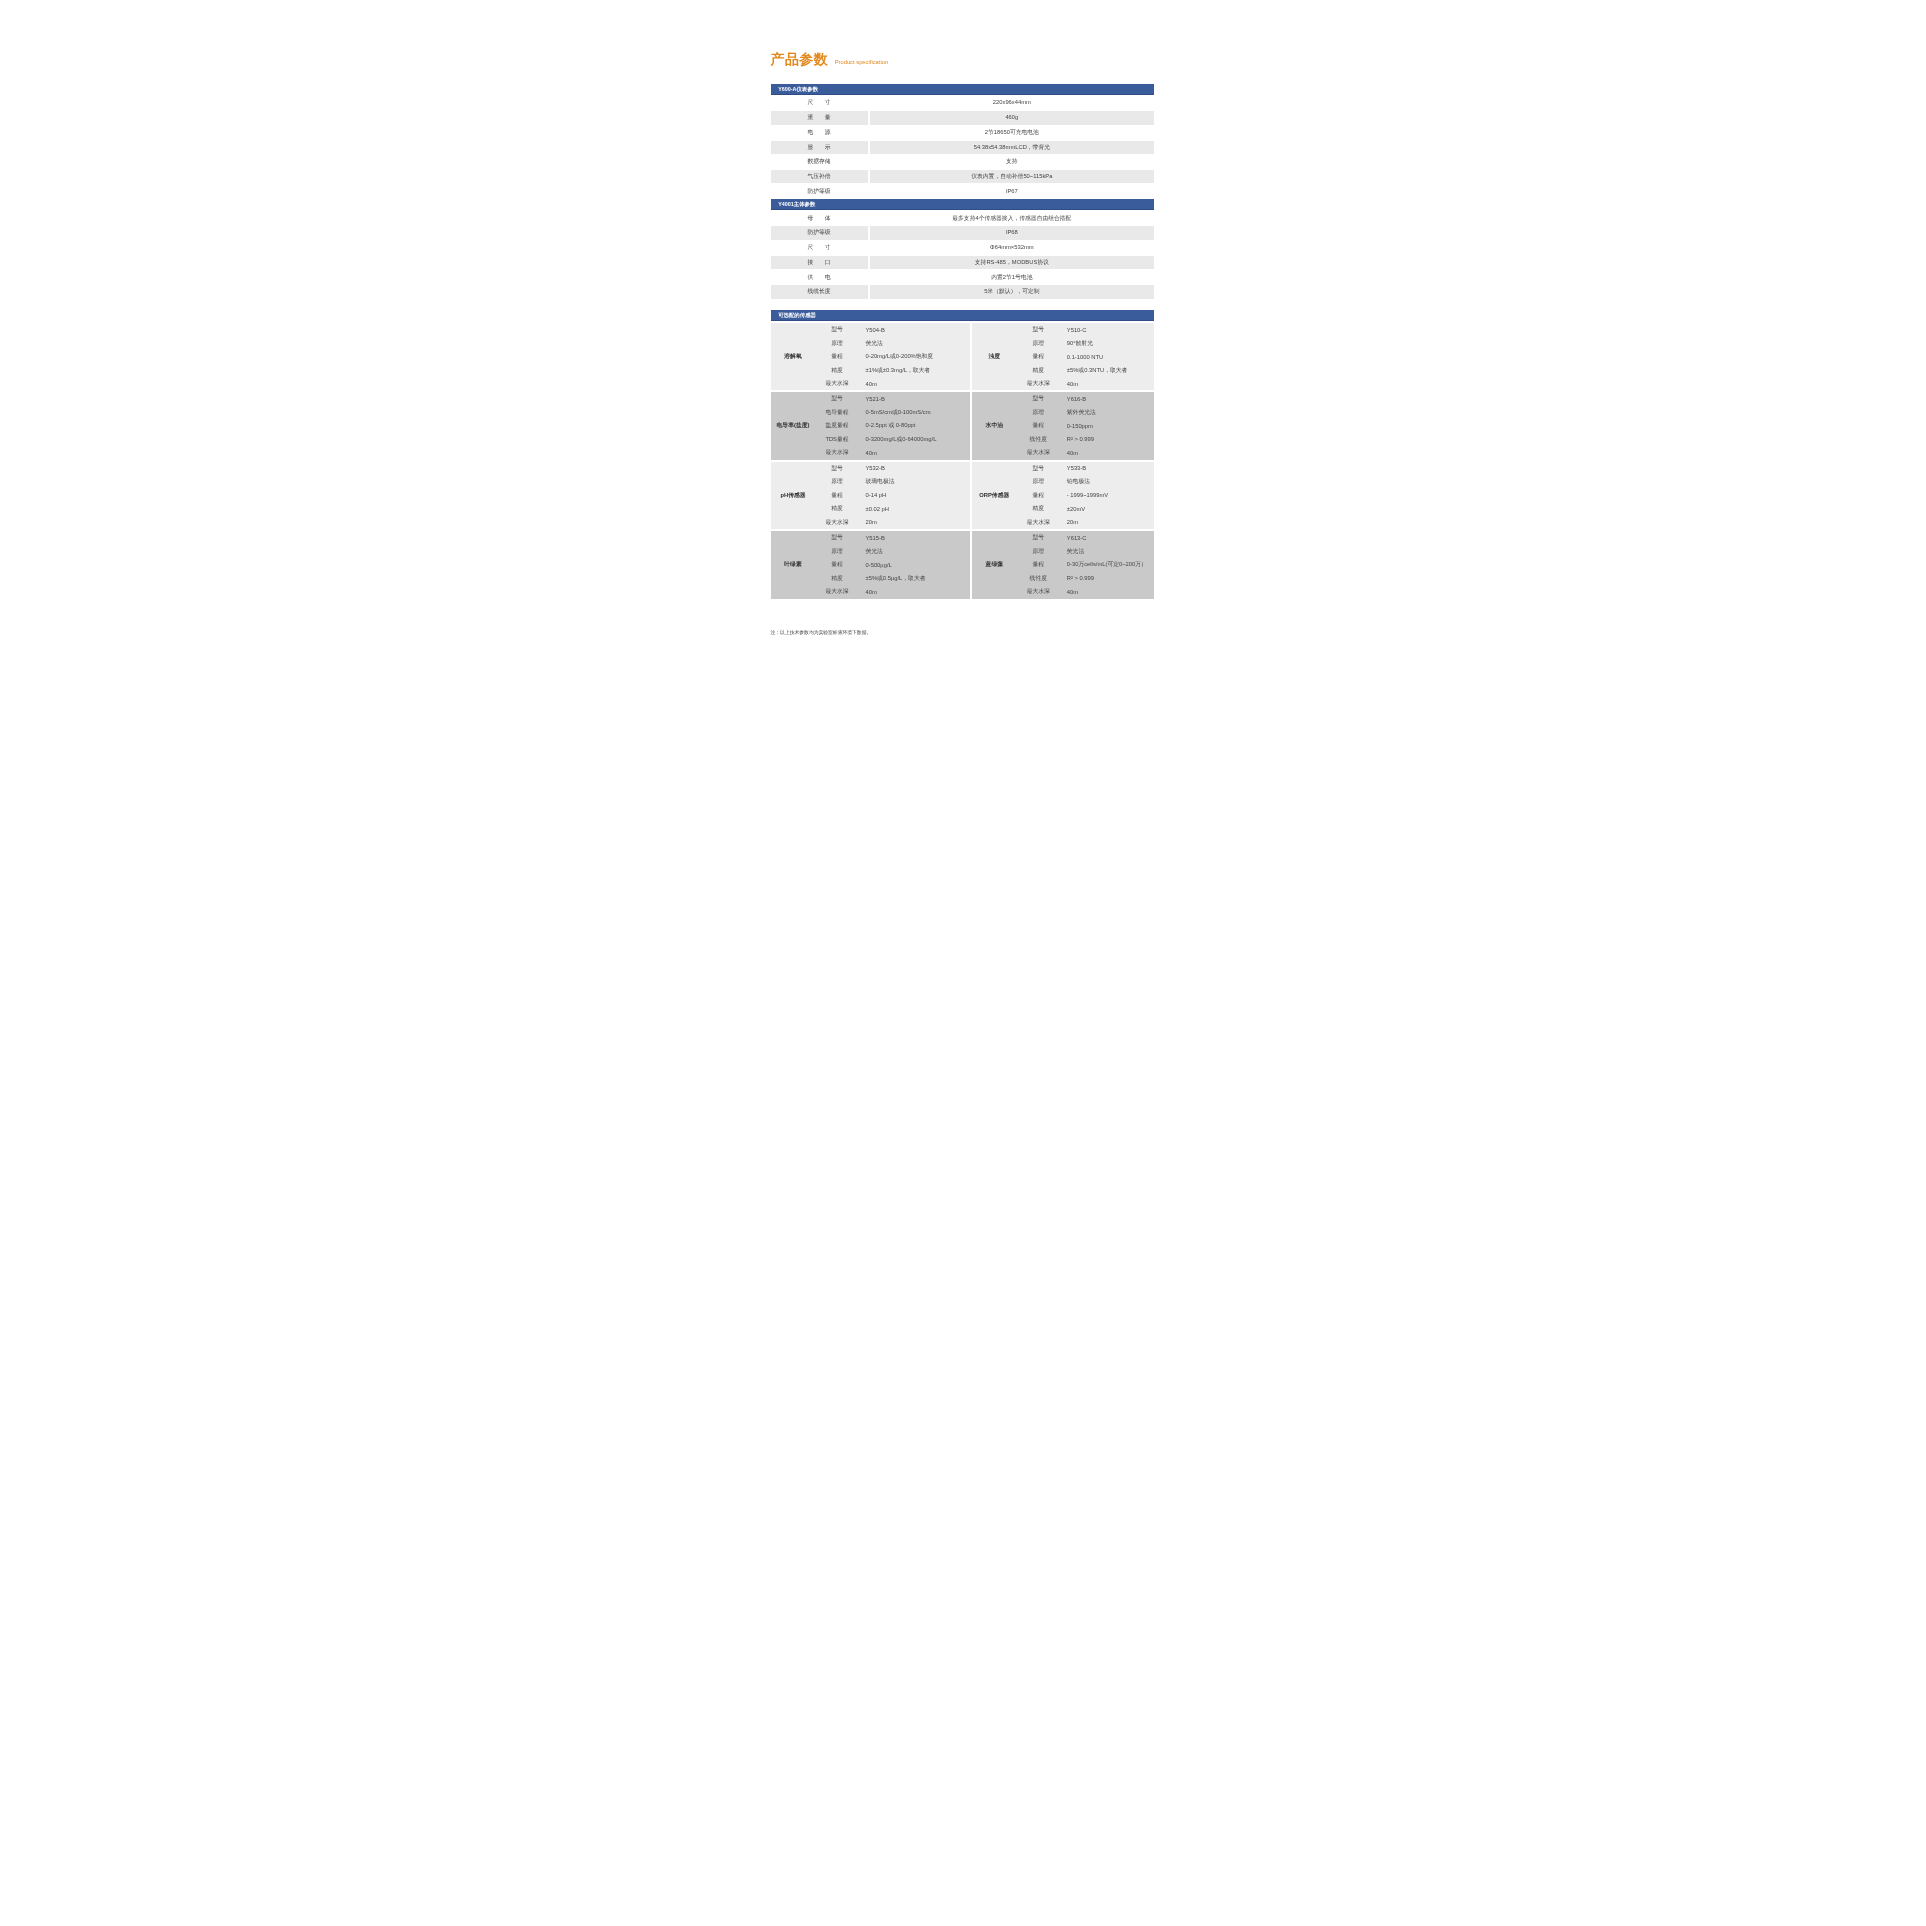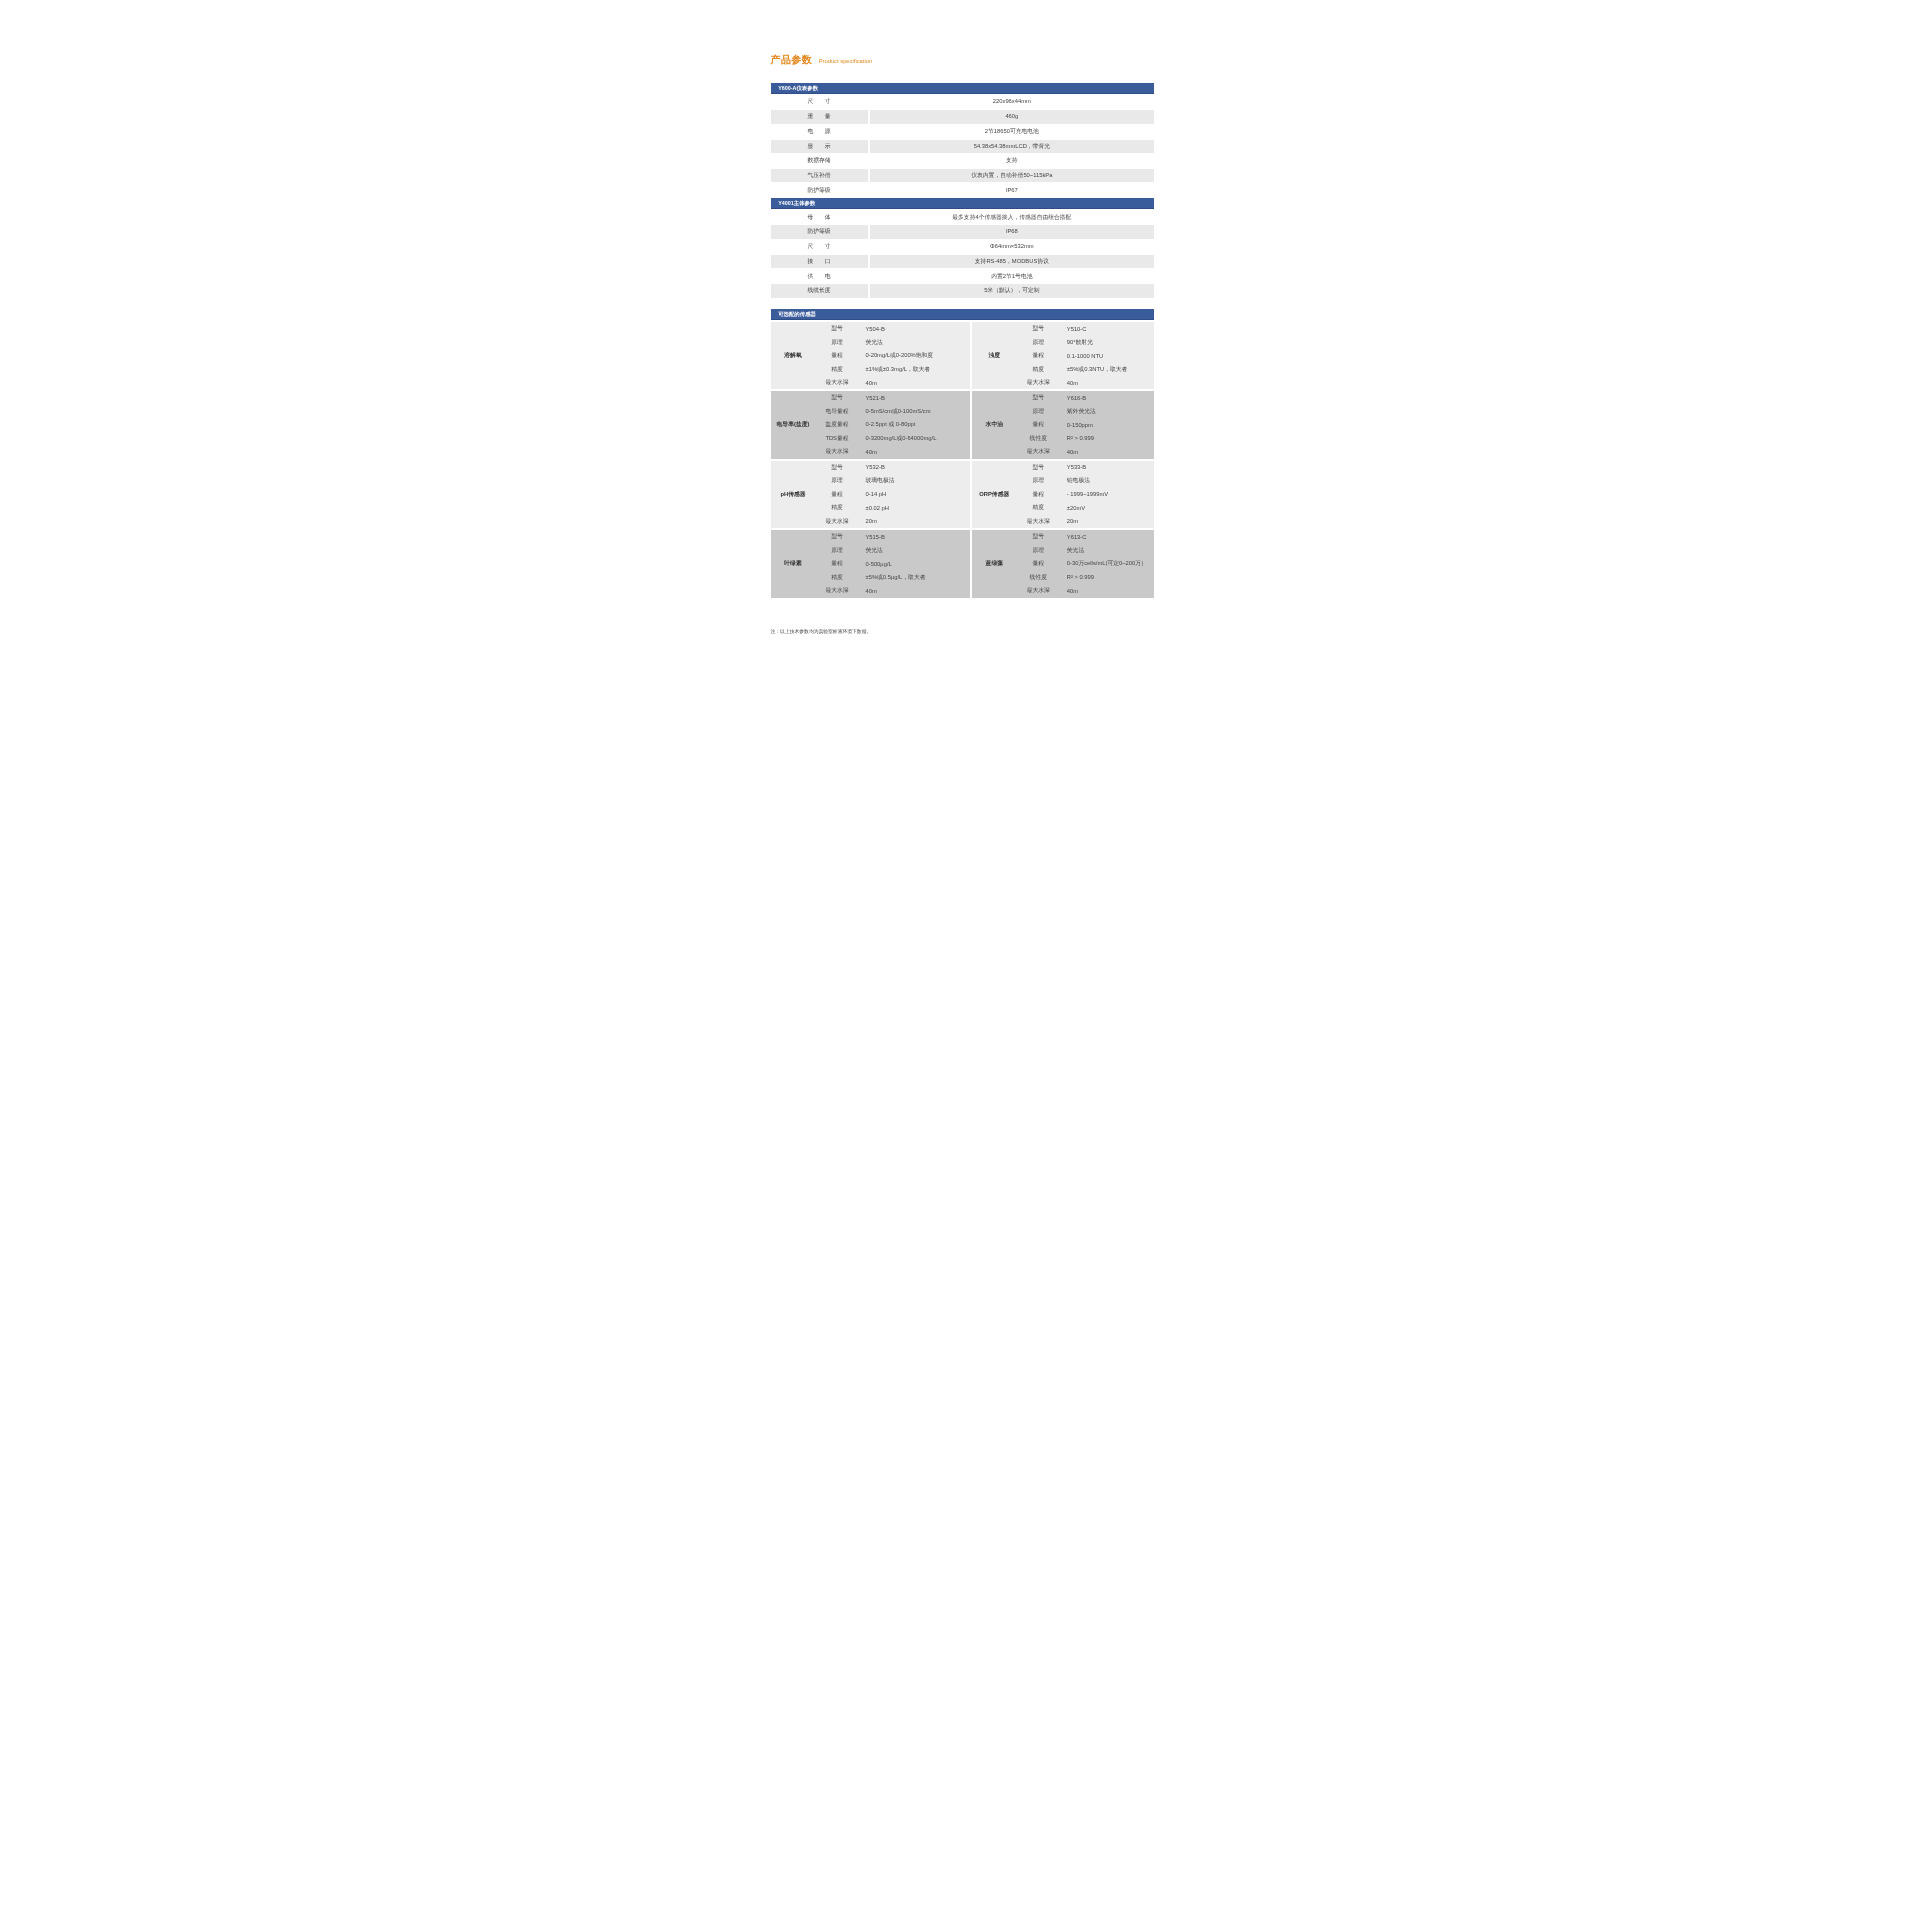--- a/index.html
+++ b/index.html
@@ -14,21 +14,21 @@
     min-height:661px;
     margin:0 auto;
     background:#ffffff;
     box-sizing:border-box;
     padding:54px 0 15.4px 50px;
   }
   .content{width:383px;}
 
   
   .page-title{margin:0 0 15.4px 0;line-height:11.6px;white-space:nowrap;}
-  .t-cn{font-size:10px;font-weight:bold;color:#e2891f;letter-spacing:0.4px;}
+  .t-cn{font-size:14px;font-weight:bold;color:#e2891f;letter-spacing:0.4px;}
   .t-en{font-size:5.8px;font-weight:normal;color:#e2891f;margin-left:3.1px;}
 
   
   .table-header{
     height:10px;
     line-height:10px;
     background:#3a5c9b;
     border-bottom:1.2px solid #2f4c84;
     color:#ffffff;
     font-size:5.4px;

